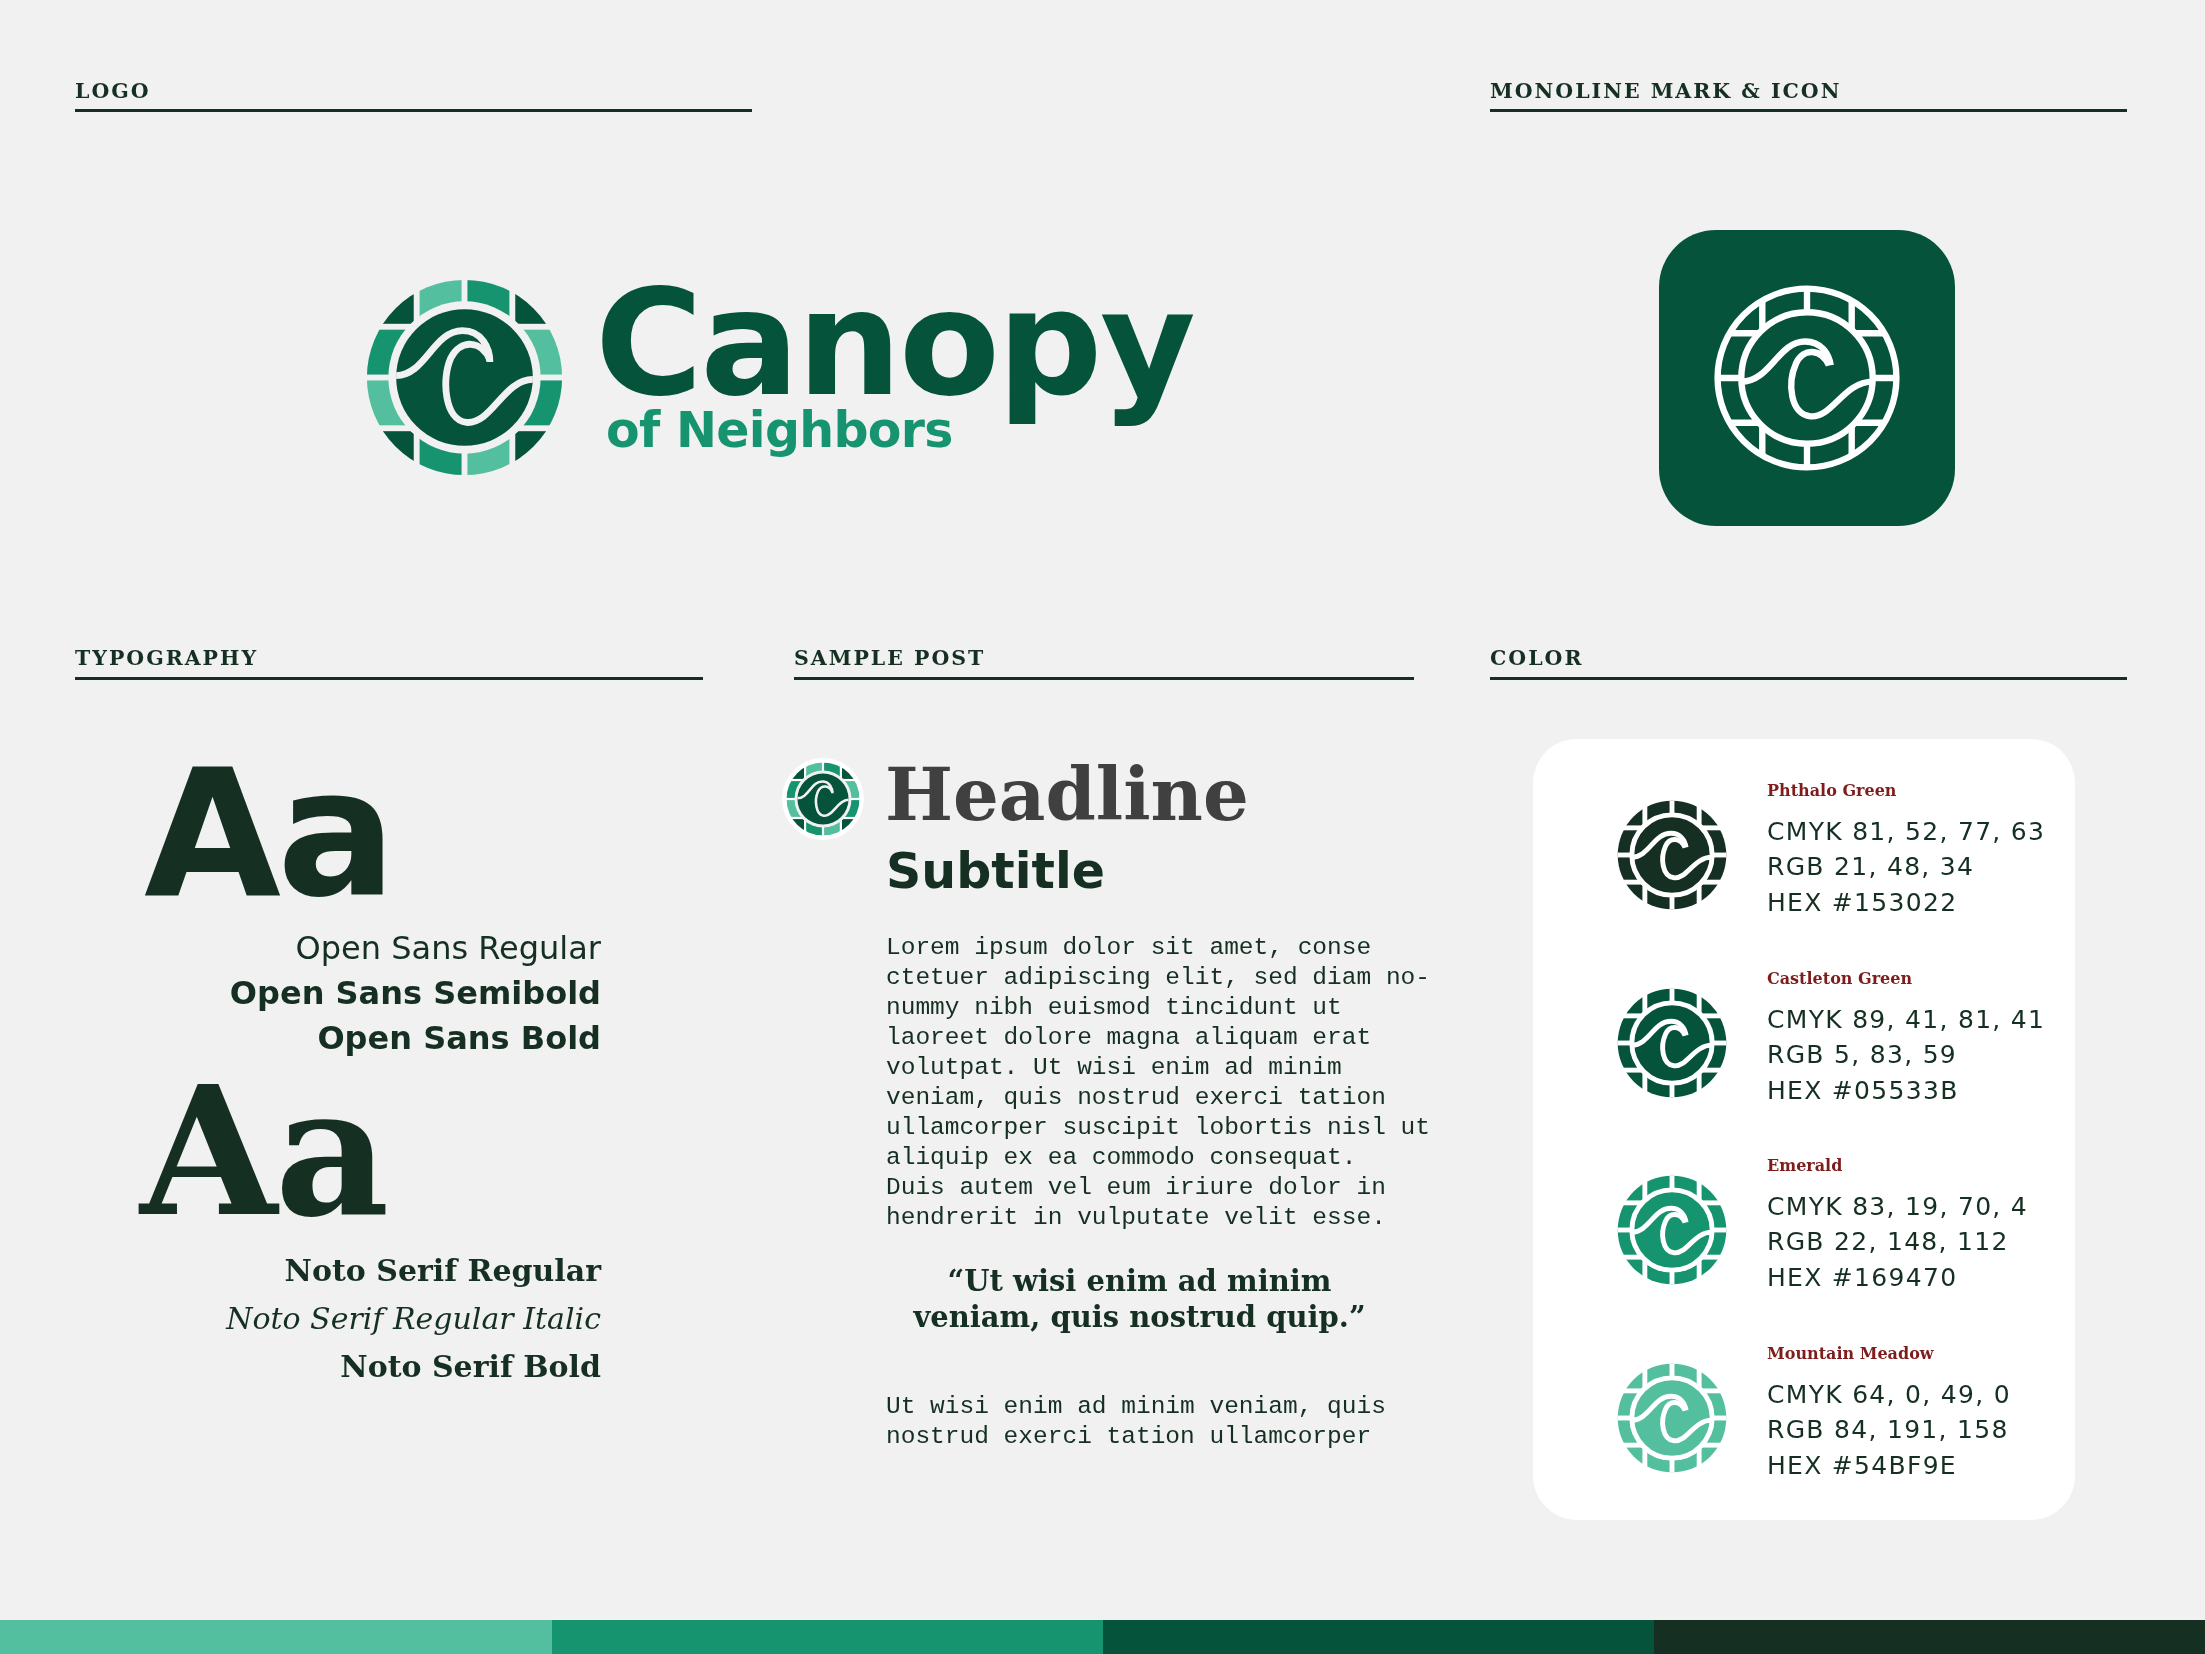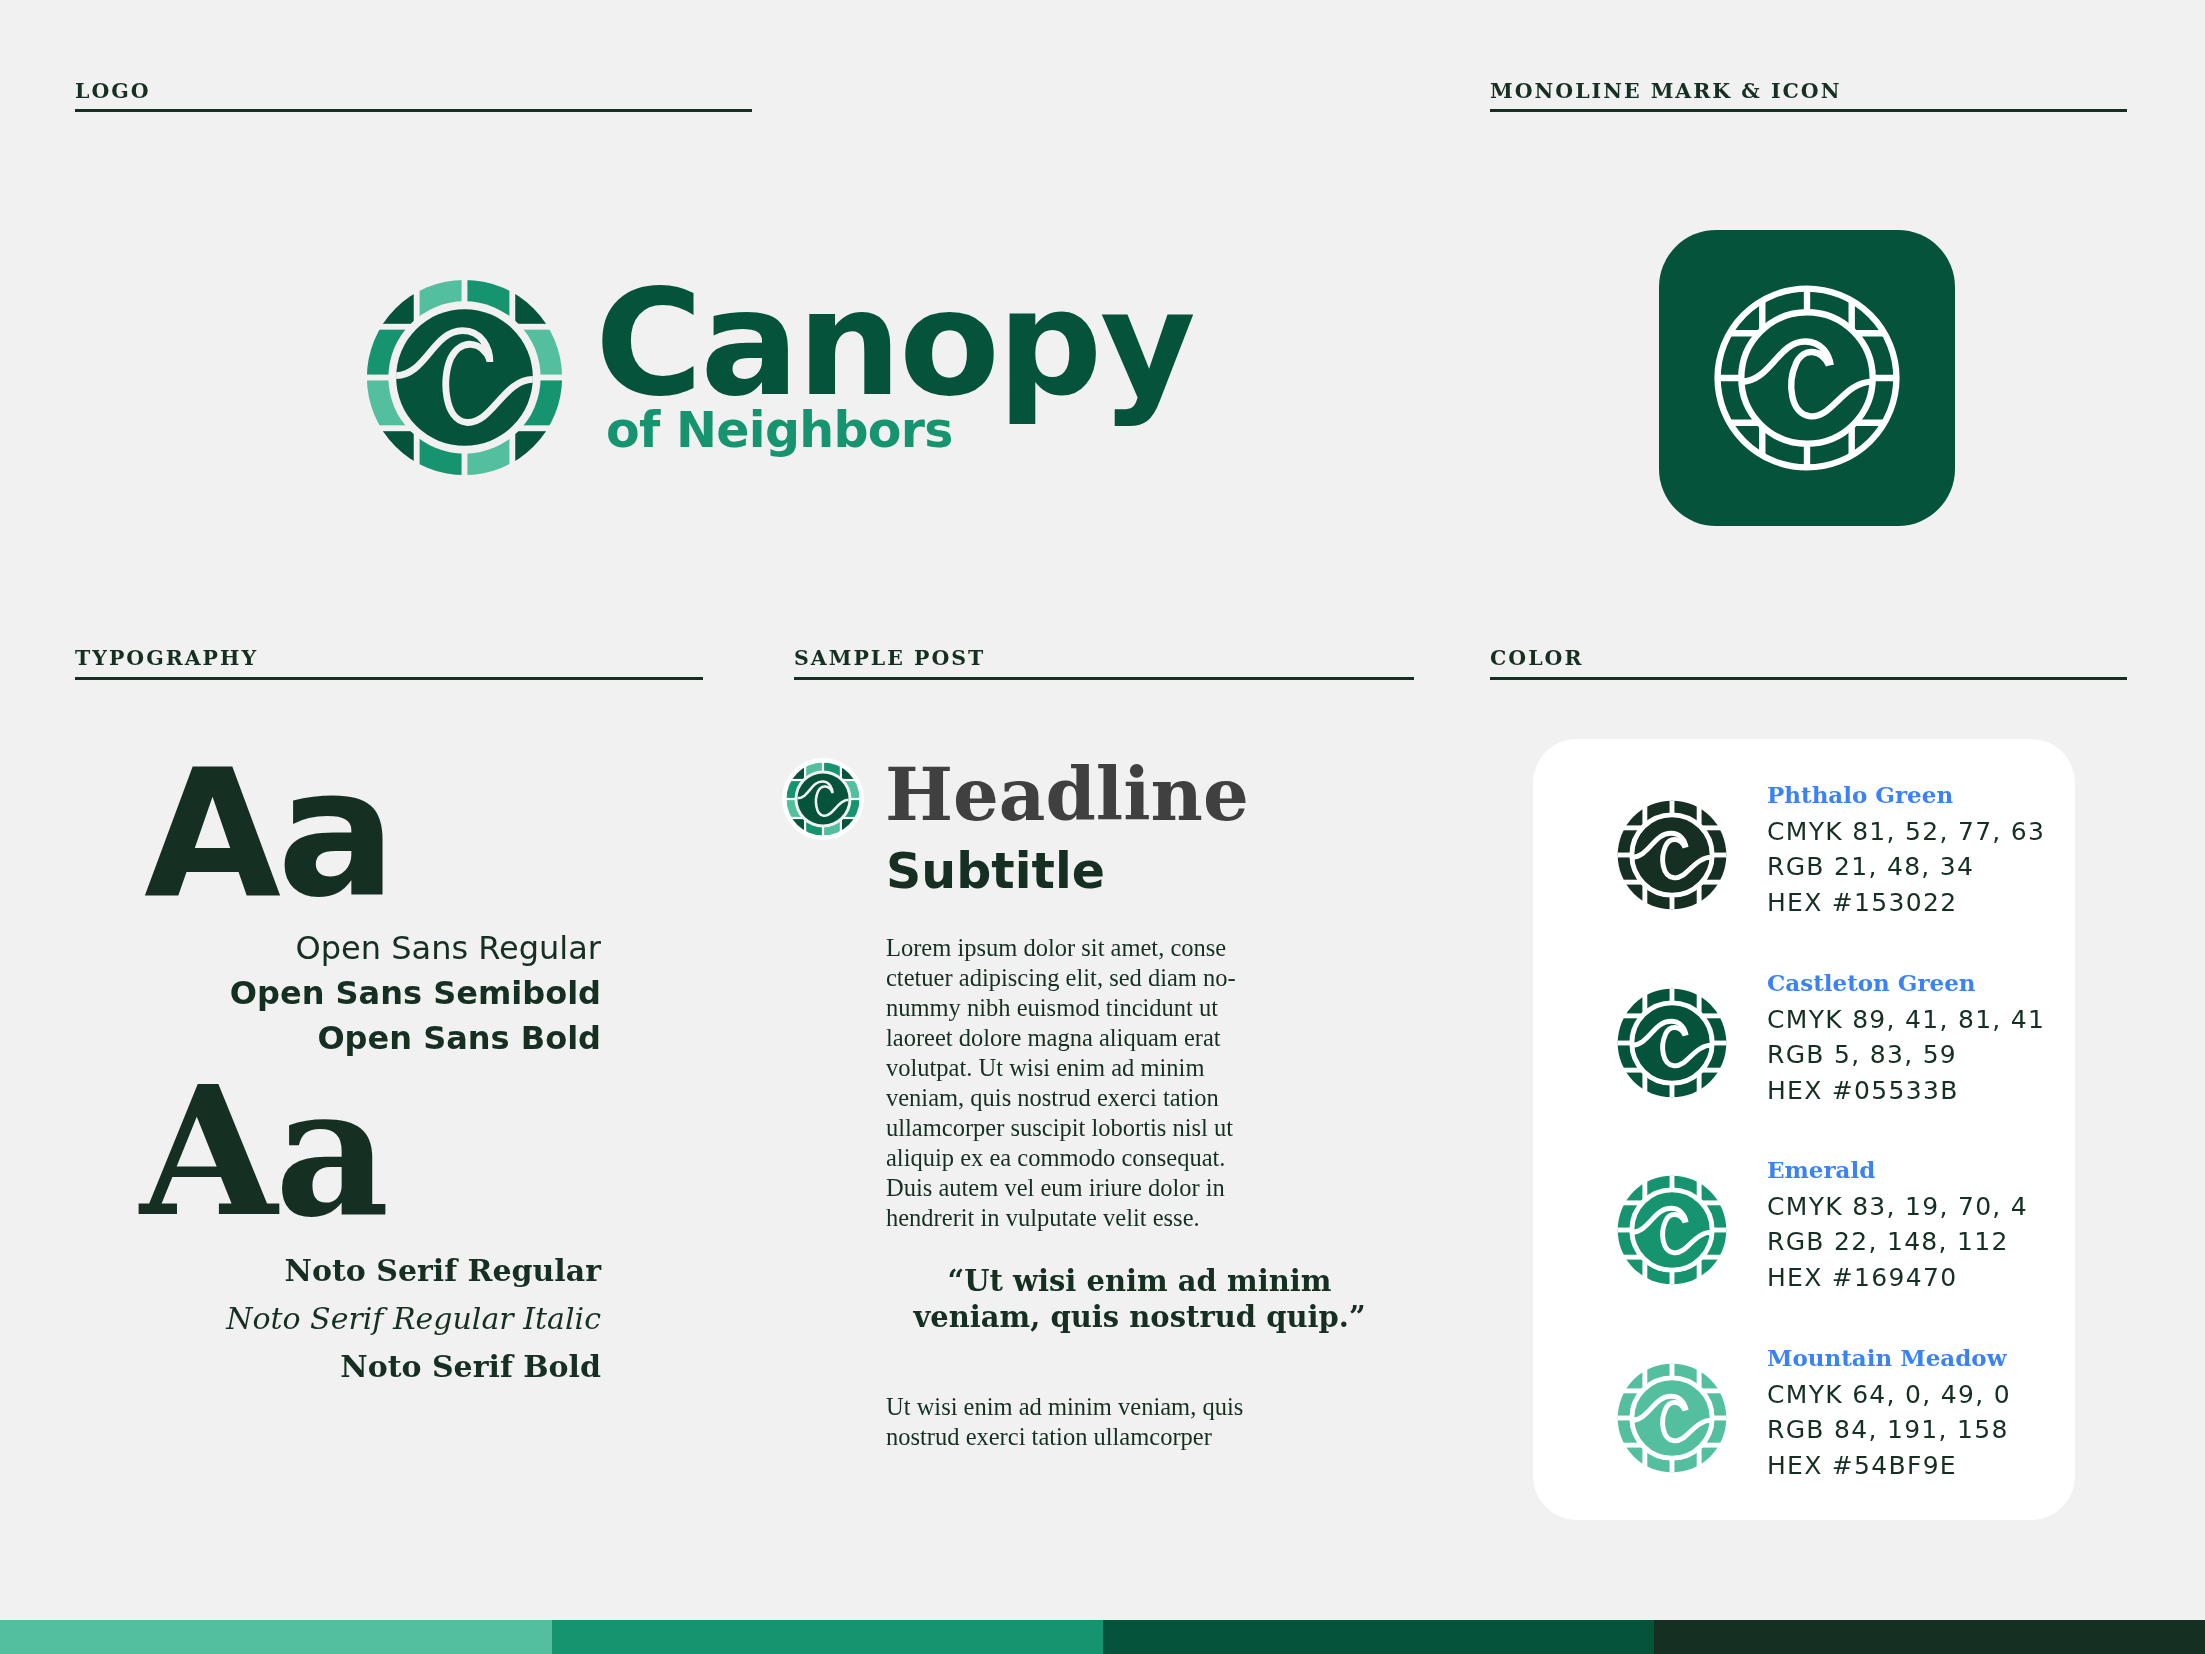--- a/index.html
+++ b/index.html
@@ -11,28 +11,28 @@
   .wordmark{position:absolute;font-family:"DejaVu Sans","Liberation Sans",sans-serif;font-weight:bold;color:#05533B;line-height:1;white-space:nowrap;}
   .tagline{position:absolute;font-family:"DejaVu Sans","Liberation Sans",sans-serif;font-weight:bold;color:#169470;line-height:1;white-space:nowrap;}
   .aa-sans{position:absolute;font-family:"DejaVu Sans","Liberation Sans",sans-serif;font-weight:bold;font-size:177px;line-height:1;color:#153022;letter-spacing:-4px;}
   .aa-serif{position:absolute;font-family:"DejaVu Serif","Liberation Serif",serif;font-weight:bold;font-size:177px;line-height:1;color:#153022;letter-spacing:-2.6px;}
   .type-list{position:absolute;right:calc(2205px - 601px);text-align:right;color:#153022;}
   .type-list div{white-space:nowrap;}
   .sans{font-family:"DejaVu Sans","Liberation Sans",sans-serif;}
   .serif{font-family:"DejaVu Serif","Liberation Serif",serif;}
   .headline{position:absolute;font-family:"DejaVu Serif","Liberation Serif",serif;font-weight:bold;font-size:72px;line-height:1;color:#404040;white-space:nowrap;}
   .subtitle{position:absolute;font-family:"DejaVu Sans","Liberation Sans",sans-serif;font-weight:bold;font-size:49px;line-height:1;color:#153022;white-space:nowrap;}
-  .body-text{position:absolute;font-family:Liberation Serif, serif;font-size:24.5px;line-height:30px;color:#153022;width:476px;}
+  .body-text{position:absolute;font-family:Liberation Mono, monospace;font-size:24.5px;line-height:30px;color:#153022;width:476px;}
   .body-text div{white-space:nowrap;}
   .quote{position:absolute;font-family:"DejaVu Serif","Liberation Serif",serif;font-weight:bold;font-size:29px;line-height:36px;color:#153022;width:503px;}
   .quote div{white-space:nowrap;}
   .color-card{position:absolute;left:1533px;top:739px;width:542px;height:781px;background:#ffffff;border-radius:44px;}
   .swatch{position:absolute;left:40px;width:463px;height:146px;}
   .swatch .mark{position:absolute;left:42px;top:14.6px;}
-  .swatch .name{position:absolute;left:194px;top:0;font-family:"DejaVu Serif","Liberation Serif",serif;font-weight:bold;font-size:23px;line-height:1;color:#3b82f6;white-space:nowrap;}
+  .swatch .name{position:absolute;left:194px;top:0;font-family:"DejaVu Serif","Liberation Serif",serif;font-weight:bold;font-size:16px;line-height:1;color:#7f1d1d;white-space:nowrap;}
   .swatch .spec{position:absolute;left:194px;font-family:"DejaVu Sans","Liberation Sans",sans-serif;font-size:25px;line-height:1;color:#153022;letter-spacing:1.3px;white-space:nowrap;}
   .stripe{position:absolute;top:1620px;height:34px;}
 </style>
 </head>
 <body>
 
 <div class="sec-title" style="left:75px;top:81px;">LOGO</div>
 <div class="rule" style="left:75px;top:109px;width:677px;"></div>
 
 <div class="sec-title" style="left:1490px;top:81px;">MONOLINE MARK &amp; ICON</div>

